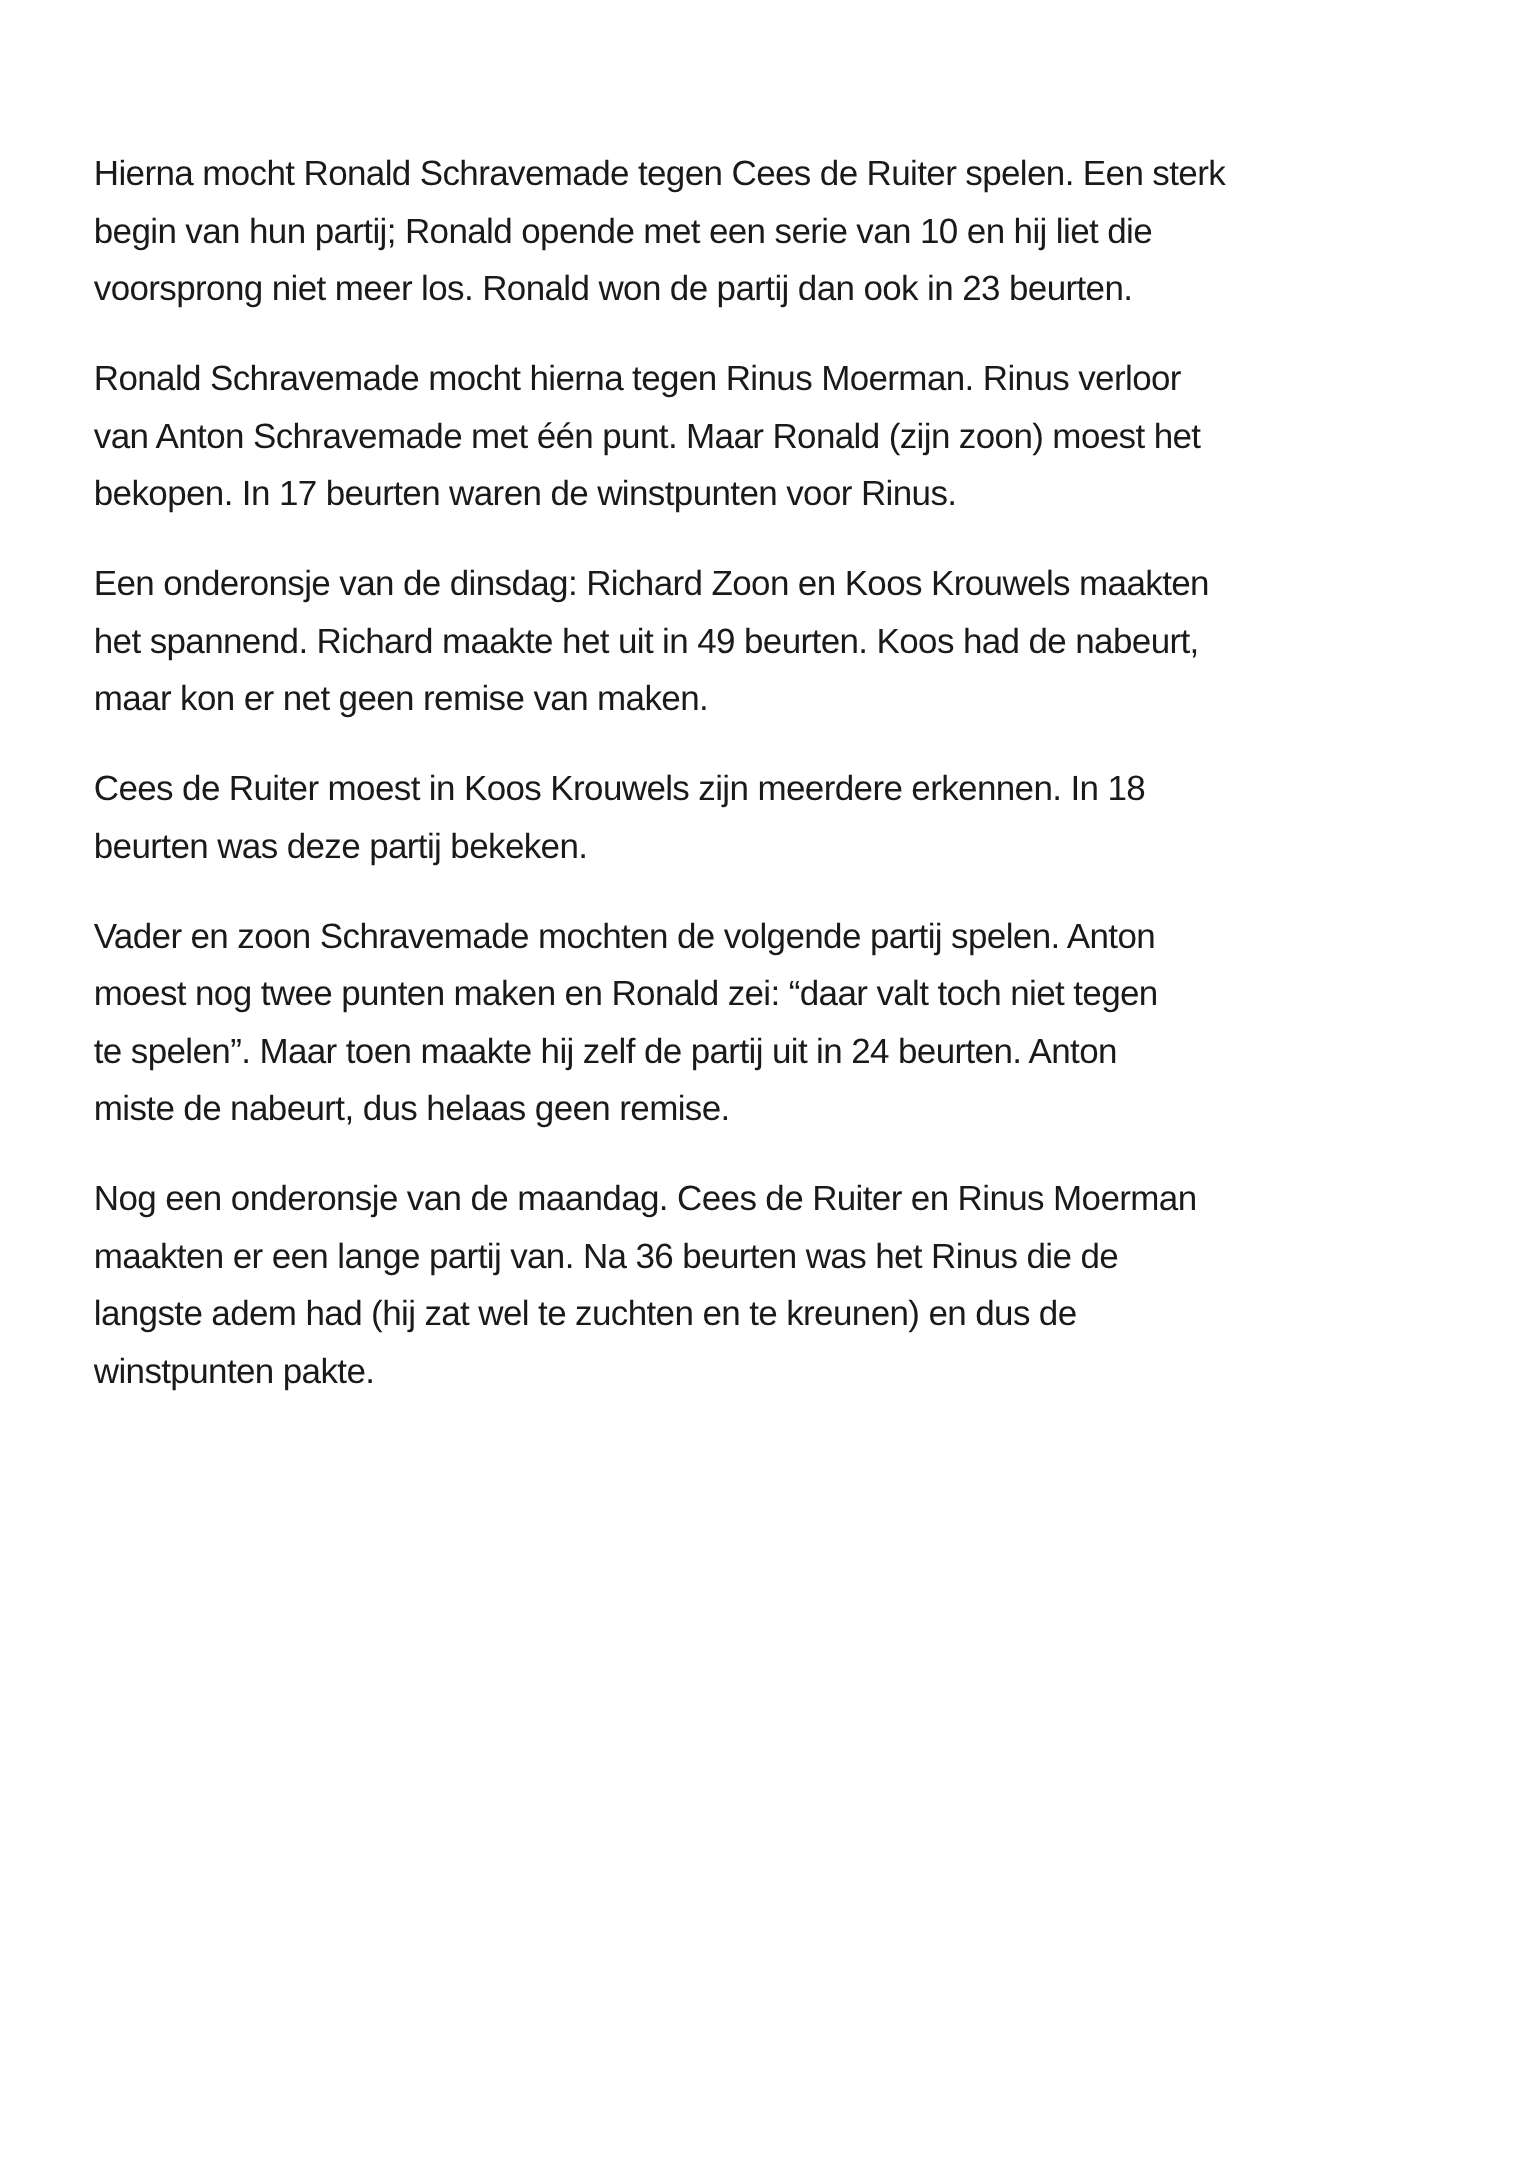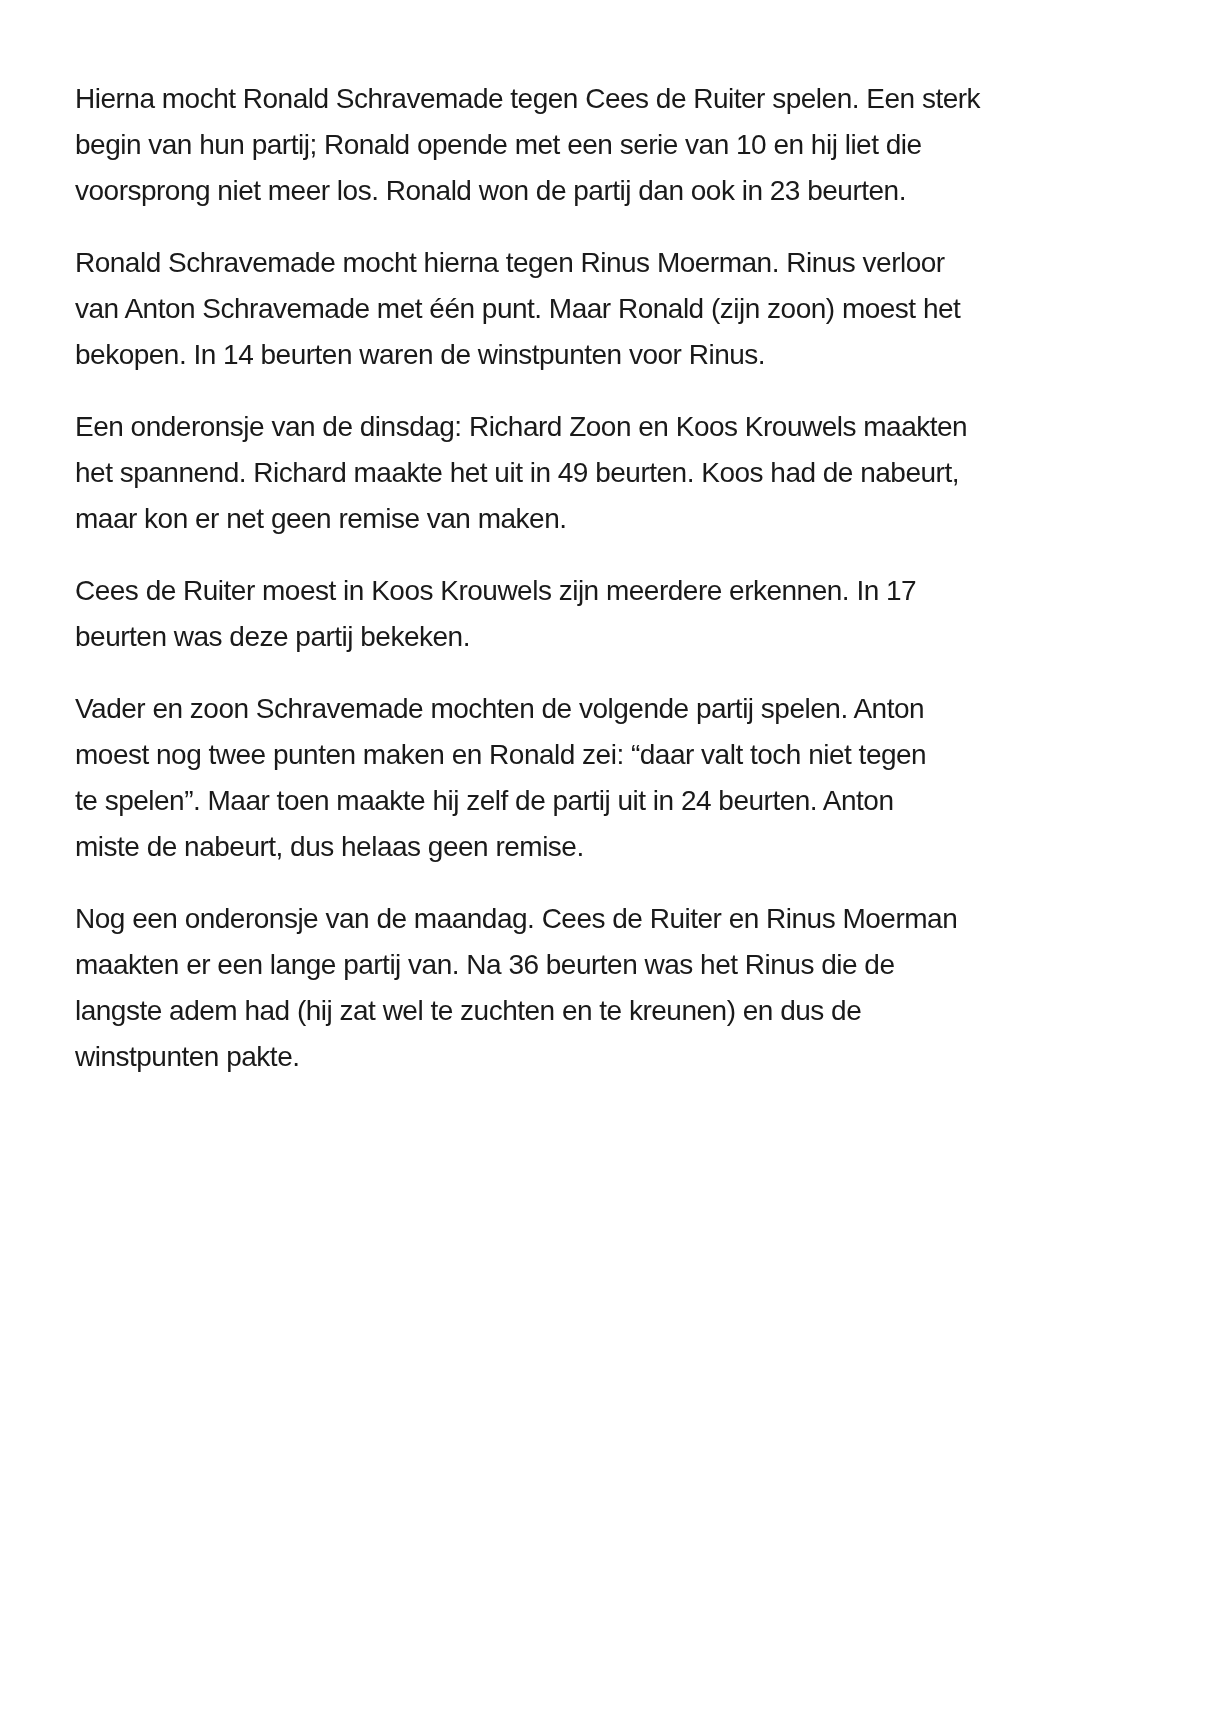--- a/index.html
+++ b/index.html
@@ -7,21 +7,21 @@
     padding: 0;
     background: #ffffff;
   }
   .page {
     position: relative;
     width: 1094px;
     height: 1728px;
     background: #ffffff;
     overflow: hidden;
     box-sizing: border-box;
-    padding: 76px 75px 0 75px;
+    padding: 116px 75px 0 75px;
   }
   .doc-body {
     max-width: 1015px;
     color: #1a1a1a;
     font-family: "Liberation Sans", "DejaVu Sans", sans-serif;
     font-size: 28px;
     letter-spacing: -0.5px;
     line-height: 46px;
   }
   .doc-body p {
@@ -32,25 +32,25 @@
 </head>
 <body>
 
 <div class="page">
   <div class="doc-body">
     <p>Hierna mocht Ronald Schravemade tegen Cees de Ruiter spelen. Een sterk
 begin van hun partij; Ronald opende met een serie van 10 en hij liet die
 voorsprong niet meer los. Ronald won de partij dan ook in 23 beurten.</p>
     <p>Ronald Schravemade mocht hierna tegen Rinus Moerman. Rinus verloor
 van Anton Schravemade met één punt. Maar Ronald (zijn zoon) moest het
-bekopen. In 14 beurten waren de winstpunten voor Rinus.</p>
+bekopen. In 17 beurten waren de winstpunten voor Rinus.</p>
     <p>Een onderonsje van de dinsdag: Richard Zoon en Koos Krouwels maakten
 het spannend. Richard maakte het uit in 49 beurten. Koos had de nabeurt,
 maar kon er net geen remise van maken.</p>
-    <p>Cees de Ruiter moest in Koos Krouwels zijn meerdere erkennen. In 17
+    <p>Cees de Ruiter moest in Koos Krouwels zijn meerdere erkennen. In 18
 beurten was deze partij bekeken.</p>
     <p>Vader en zoon Schravemade mochten de volgende partij spelen. Anton
 moest nog twee punten maken en Ronald zei: “daar valt toch niet tegen
 te spelen”. Maar toen maakte hij zelf de partij uit in 24 beurten. Anton
 miste de nabeurt, dus helaas geen remise.</p>
     <p>Nog een onderonsje van de maandag. Cees de Ruiter en Rinus Moerman
 maakten er een lange partij van. Na 36 beurten was het Rinus die de
 langste adem had (hij zat wel te zuchten en te kreunen) en dus de
 winstpunten pakte.</p>
   </div>

